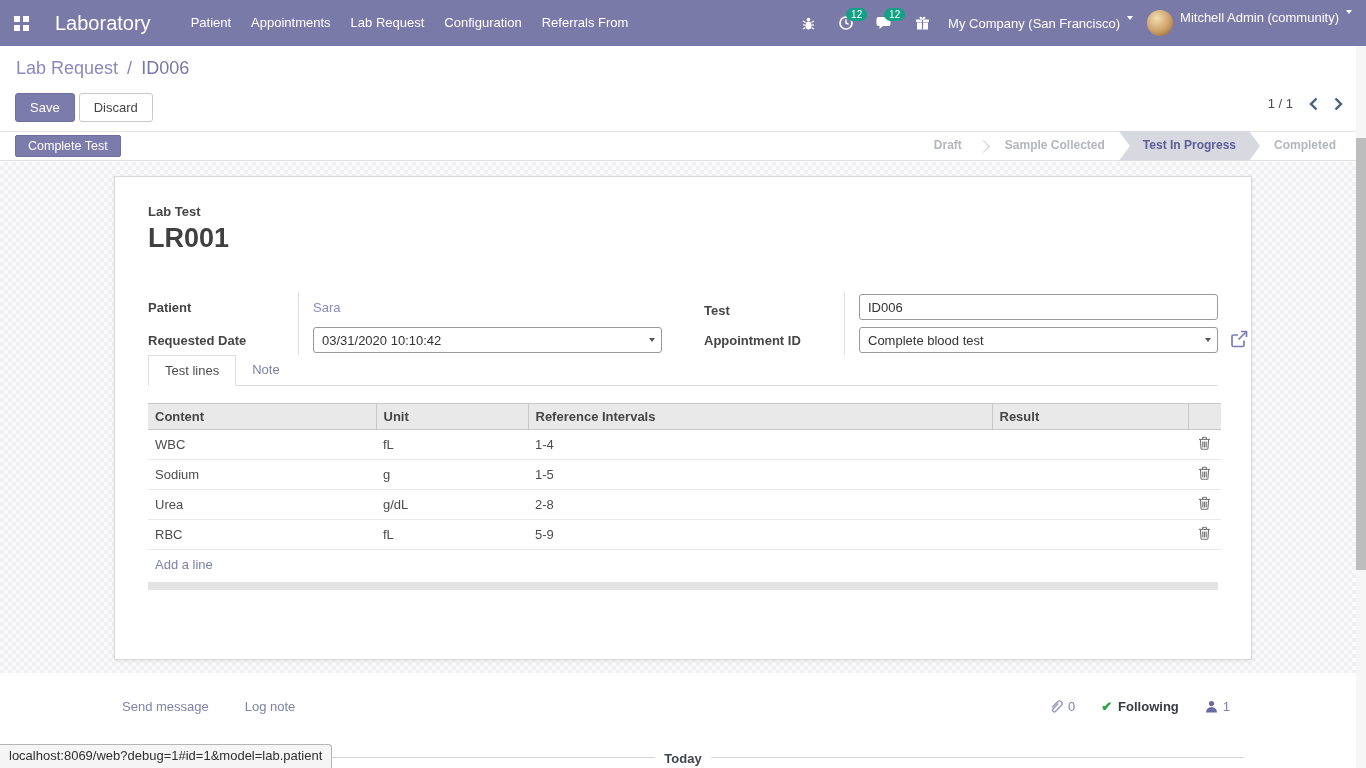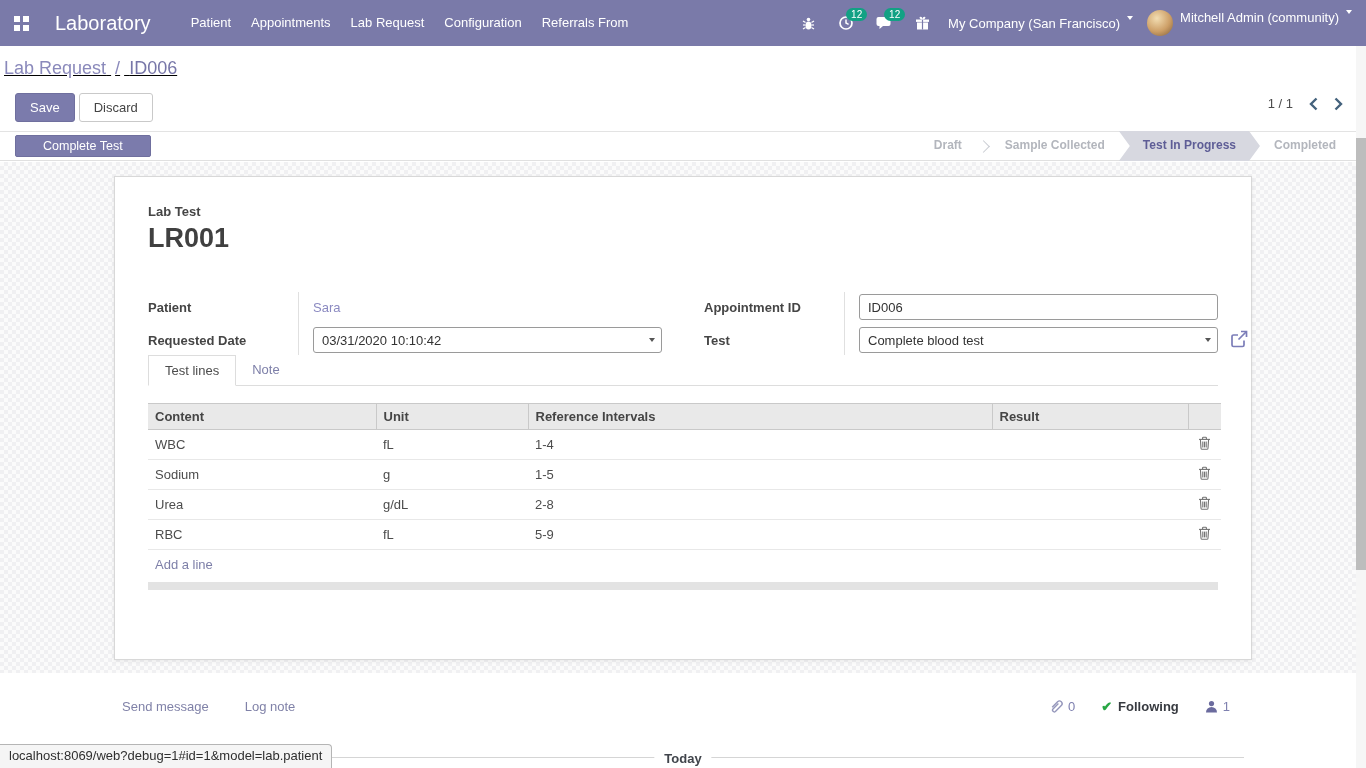--- a/index.html
+++ b/index.html
@@ -15,36 +15,36 @@
   .nav-item { font-size:13px; padding:0 10px; line-height:46px; cursor:pointer; }
   .nav-right { margin-left:auto; display:flex; align-items:center; gap:14px; }
   .sys-icon { position:relative; display:inline-flex; align-items:center; justify-content:center; width:24px; height:24px; cursor:pointer; }
   .badge { position:absolute; top:-3px; left:12px; background:#12a184; color:#fff; font-size:10px; line-height:13px; padding:0 5px; border-radius:8px; }
   .nav-user, .nav-company { display:flex; align-items:flex-start; gap:7px; font-size:13px; cursor:pointer; }
   .caret-down { width:0; height:0; border-left:3.5px solid transparent; border-right:3.5px solid transparent; border-top:4px solid currentColor; display:inline-block; }
   .avatar { width:26px; height:26px; border-radius:50%; background:radial-gradient(circle at 38% 32%, #f2ddb2, #cd9f67 55%, #7e5c37); display:inline-block; }
 
   
   .control-panel { position:absolute; top:46px; left:0; width:1366px; height:85px; background:#fff; }
-  .breadcrumb { position:absolute; left:4px; top:12px; font-size:18px;text-decoration:underline; }
+  .breadcrumb { position:absolute; left:16px; top:12px; font-size:18px; }
   .breadcrumb .bc-parent { color:#8a89bb; cursor:pointer; }
   .breadcrumb .bc-sep { color:#8a89bb; padding:0 4px; }
   .breadcrumb .bc-current { color:#7776a8; }
   .btn-row { position:absolute; left:15px; top:47px; display:flex; }
   .btn { font-size:13px; padding:6px 14px; border-radius:3px; cursor:pointer; border:1px solid transparent; }
   .btn-primary { background:#7b7bac; border-color:#6f6f9e; color:#fff; }
   .btn-default { background:#fff; border-color:#c9c9c9; color:#444; margin-left:4px; }
   .pager { position:absolute; right:23px; top:50px; display:flex; align-items:center; gap:16px; }
   .pager-text { font-size:13px; color:#4c4c4c; }
   .pager-arrows { display:flex; gap:16px; }
   .pager-arrows svg { cursor:pointer; }
 
   
   .statusbar { position:absolute; top:131px; left:0; width:1366px; height:30px; background:#fff; border-top:1px solid #e3e3e3; border-bottom:1px solid #e0e0e0; display:flex; align-items:center; }
-  .stat-action { margin-left:15px; background:#7b7bac; border:1px solid #6f6f9e; color:#fff; font-size:12.5px; padding:3px 27px; border-radius:2px; cursor:pointer; }
+  .stat-action { margin-left:15px; background:#7b7bac; border:1px solid #6f6f9e; color:#fff; font-size:12.5px; padding:3px 12px; border-radius:2px; cursor:pointer; }
   .stages { margin-left:auto; margin-right:16px; display:flex; align-items:stretch; height:30px; }
   .stage { font-size:12px; font-weight:600; color:#b3b6bd; line-height:28px; padding:0 14px; cursor:pointer; }
   .stage.active { background:#d7d8e0; color:#5e5d96; font-weight:bold; padding:0 24px; clip-path:polygon(0 0, calc(100% - 11px) 0, 100% 50%, calc(100% - 11px) 100%, 0 100%, 11px 50%); }
   .stage-sep { width:9px; height:9px; border-top:1px solid #c9ccd2; border-right:1px solid #c9ccd2; transform:rotate(45deg); align-self:center; margin:0 3px; }
 
   
   .form-bg { position:absolute; top:162px; left:0; width:1366px; height:511px;
     background-color:#fbfbfb;
     background-image:
       linear-gradient(45deg,#f0f0f2 25%,transparent 25%,transparent 75%,#f0f0f2 75%),
@@ -224,25 +224,25 @@
             <div class="f-row" style="margin-top:3px;">
               <span class="input-wrap">
                 <input class="f-input" value="03/31/2020 10:10:42" style="">
                 <span class="input-caret caret-down"></span>
               </span>
             </div>
           </div>
         </div>
         <div class="field-group">
           <div class="labels-col" style="width:140px;">
+            <div class="f-row" style="margin-top:3px;">
+                <span class="f-label">Test</span>
+              </div>
             <div class="f-row">
                 <span class="f-label">Appointment ID</span>
-              </div>
-            <div class="f-row" style="margin-top:3px;">
-                <span class="f-label">Test</span>
               </div>
           </div>
           <div class="values-col">
             <div class="f-row">
               <span class="input-wrap">
                 <input class="f-input" value="ID006" style="">
               </span>
             </div>
             <div class="f-row" style="margin-top:3px;">
               <span class="input-wrap">

